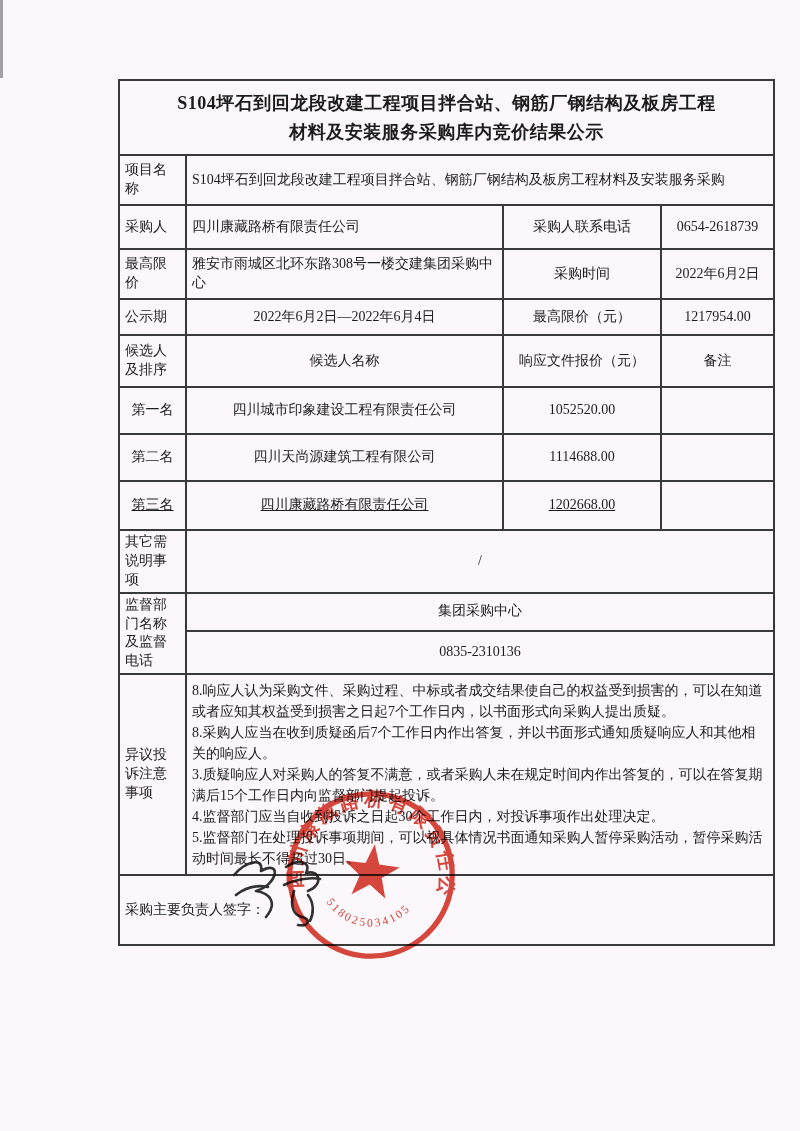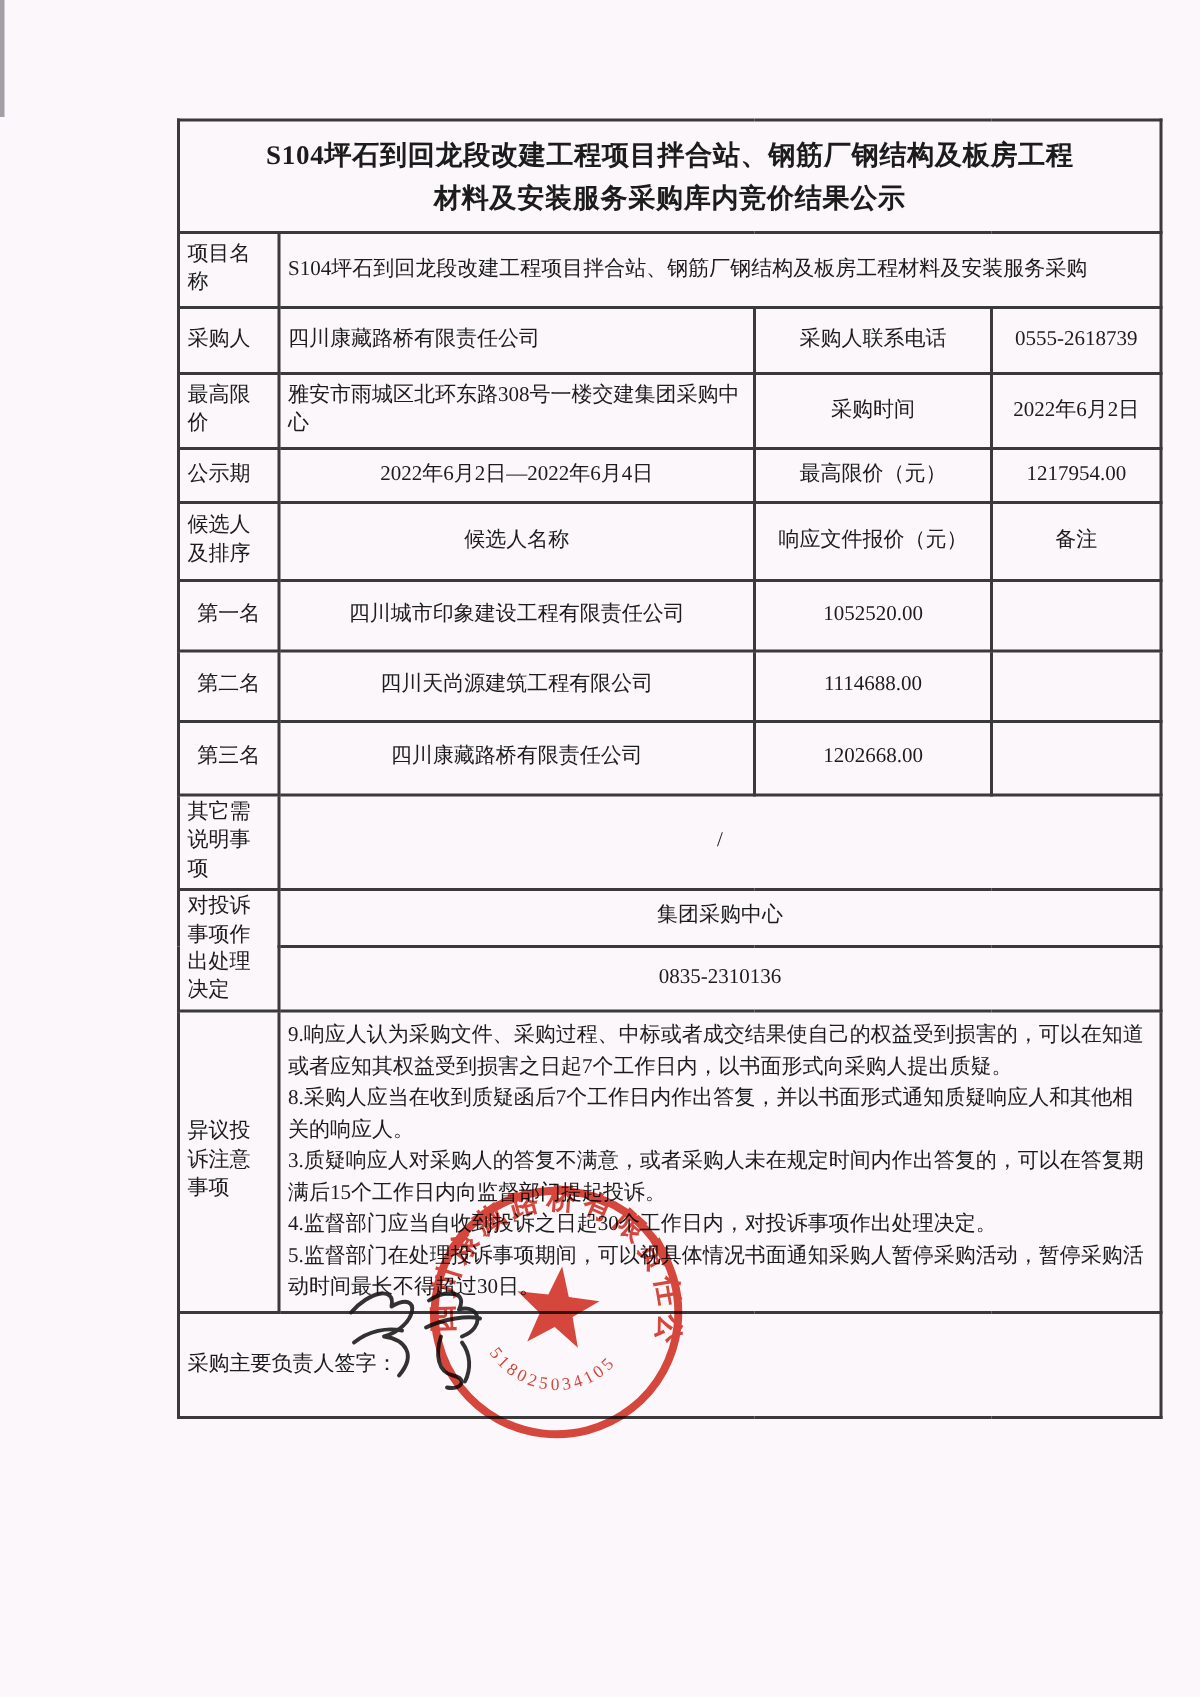--- a/index.html
+++ b/index.html
@@ -29,21 +29,21 @@
     word-break:break-all;
   }
   .r-title   td{height:69px;}
   .r-project td{height:44px;}
   .r-purch   td{height:38px;}
   .r-loc     td{height:44px;}
   .r-pub     td{height:30px;}
   .r-chead   td{height:46px;}
   .r-cand1   td{height:41px;}
   .r-cand2   td{height:41px;}
-  .r-cand3   td{height:43px;}
+  .r-cand3   td{height:43px;text-decoration:underline;}
   .r-other   td{height:32px;}
   .r-sup1    td{height:31px;}
   .r-sup2    td{height:36px;}
   .r-obj     td{height:195px;}
   .r-sign    td{height:64px;font-family:Liberation Serif, serif;}
   .title{
     font-weight:bold;font-size:18px;line-height:1.6;
     text-align:center;letter-spacing:.5px;
   }
   .c{text-align:center;}
@@ -89,21 +89,21 @@
 
     <tr class="r-project">
       <td class="l">项目名称</td>
       <td colspan="3" class="l">S104坪石到回龙段改建工程项目拌合站、钢筋厂钢结构及板房工程材料及安装服务采购</td>
     </tr>
 
     <tr class="r-purch">
       <td class="l">采购人</td>
       <td class="l">四川康藏路桥有限责任公司</td>
       <td class="c">采购人联系电话</td>
-      <td class="c">0555-2618739</td>
+      <td class="c">0654-2618739</td>
     </tr>
 
     <tr class="r-loc">
       <td class="l">最高限价</td>
       <td class="l">雅安市雨城区北环东路308号一楼交建集团采购中心</td>
       <td class="c">采购时间</td>
       <td class="c">2022年6月2日</td>
     </tr>
 
     <tr class="r-pub">
@@ -140,31 +140,31 @@
       <td class="c">1202668.00</td>
       <td class="c"></td>
     </tr>
 
     <tr class="r-other">
       <td class="l">其它需说明事项</td>
       <td colspan="3" class="c">/</td>
     </tr>
 
     <tr class="r-sup1">
-      <td rowspan="2" class="l">对投诉事项作出处理决定</td>
+      <td rowspan="2" class="l">监督部门名称及监督电话</td>
       <td colspan="3" class="c">集团采购中心</td>
     </tr>
     <tr class="r-sup2">
       <td colspan="3" class="c">0835-2310136</td>
     </tr>
 
     <tr class="r-obj">
       <td class="l">异议投诉注意事项</td>
       <td colspan="3" class="l obj-cell">
-        <div class="obj-item">9.响应人认为采购文件、采购过程、中标或者成交结果使自己的权益受到损害的，可以在知道或者应知其权益受到损害之日起7个工作日内，以书面形式向采购人提出质疑。</div>
+        <div class="obj-item">8.响应人认为采购文件、采购过程、中标或者成交结果使自己的权益受到损害的，可以在知道或者应知其权益受到损害之日起7个工作日内，以书面形式向采购人提出质疑。</div>
         <div class="obj-item">8.采购人应当在收到质疑函后7个工作日内作出答复，并以书面形式通知质疑响应人和其他相关的响应人。</div>
         <div class="obj-item">3.质疑响应人对采购人的答复不满意，或者采购人未在规定时间内作出答复的，可以在答复期满后15个工作日内向监督部门提起投诉。</div>
         <div class="obj-item">4.监督部门应当自收到投诉之日起30个工作日内，对投诉事项作出处理决定。</div>
         <div class="obj-item">5.监督部门在处理投诉事项期间，可以视具体情况书面通知采购人暂停采购活动，暂停采购活动时间最长不得超过30日。</div>
       </td>
     </tr>
 
     <tr class="r-sign">
       <td colspan="4" class="l sign-cell">
         <span>采购主要负责人签字：</span>

